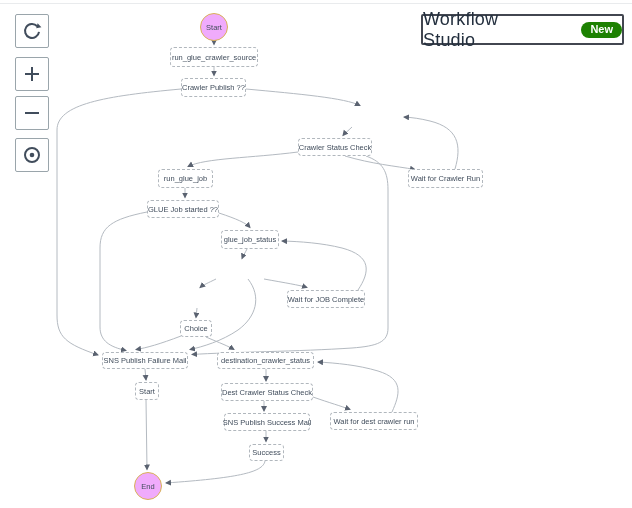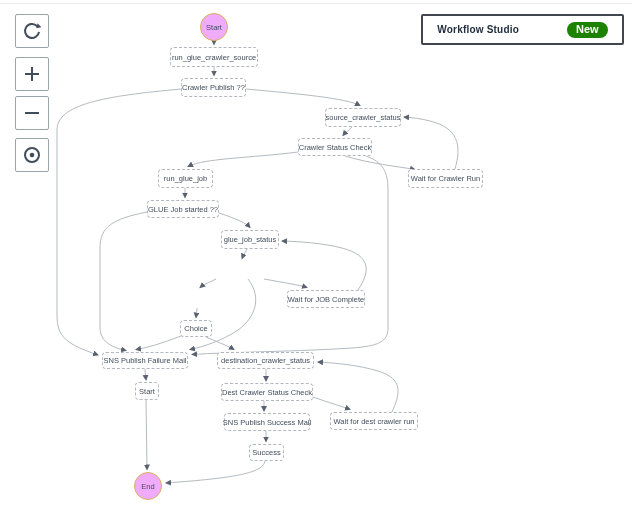--- a/index.html
+++ b/index.html
@@ -10,21 +10,21 @@
   
   .ctl { position:absolute; left:15px; width:34px; height:34px; background:#fff;
          border:1px solid #9aa5ab; border-radius:2px; display:flex; align-items:center;
          justify-content:center; cursor:pointer; }
   .ctl svg { display:block; }
 
   
   .ws-btn { position:absolute; left:421px; top:14px; width:203px; height:31px; background:#fff;
             border:2px solid #424650; border-radius:2px; display:flex; align-items:center;
             justify-content:center; gap:8px; cursor:pointer; }
-  .ws-label { font-size:10px; font-weight:700; color:#232f3e; letter-spacing:0.2px; }
+  .ws-label { font-size:18px; font-weight:400; color:#232f3e; letter-spacing:0.2px; }
   .ws-badge { background:#1d8102; color:#fff; font-size:11px; font-weight:700;
               padding:2px 9px 3px 9px; border-radius:999px; line-height:1;margin-left:40px; }
 
   
   .node { position:absolute; display:flex; align-items:center; justify-content:center;
           font-size:7.5px; color:#414d5c; white-space:nowrap; cursor:pointer; }
   .task { background:#fff; border:1px dashed #b1b7bd; border-radius:4px;text-align:right; }
   .circle { width:28px; height:28px; border-radius:50%; background:#f0abfc; border:1px solid #d9b257; }
 
   svg.edges { position:absolute; left:0; top:0; pointer-events:none; }
@@ -69,21 +69,20 @@
       <path marker-end="url(#arr)" d="M266,431 L266,441.5"></path>
       <path marker-end="url(#arr)" d="M265,461 C263,473 235,478 166,483"></path>
       <path marker-end="url(#arr)" d="M145,369 L146,380"></path>
       <path marker-end="url(#arr)" d="M146,400 L147,469.5"></path>
     </g>
   </svg>
 
   <div class="node circle" style="left:200px;top:13px">Start</div>
   <div class="node task" style="left:170px;top:47px;width:88px;height:20px">run_glue_crawler_source</div>
   <div class="node task" style="left:181px;top:78px;width:65px;height:19px">Crawler Publish ??</div>
-  <div class="node task" style="left:325px;top:108px;width:76px;height:19px">source_crawler_status</div>
   <div class="node task" style="left:298px;top:138px;width:74px;height:18px">Crawler Status Check</div>
   <div class="node task" style="left:408px;top:169px;width:75px;height:19px">Wait for Crawler Run</div>
   <div class="node task" style="left:158px;top:169px;width:55px;height:19px">run_glue_job</div>
   <div class="node task" style="left:147px;top:200px;width:72px;height:18px">GLUE Job started ??</div>
   <div class="node task" style="left:221px;top:230px;width:58px;height:19px">glue_job_status</div>
   <div class="node task" style="left:287px;top:290px;width:78px;height:18px">Wait for JOB Complete</div>
   <div class="node task" style="left:180px;top:320px;width:32px;height:17px">Choice</div>
   <div class="node task" style="left:102px;top:352px;width:86px;height:17px">SNS Publish Failure Mail</div>
   <div class="node task" style="left:217px;top:352px;width:97px;height:17px">destination_crawler_status</div>
   <div class="node task" style="left:135px;top:382px;width:24px;height:18px">Start</div>

